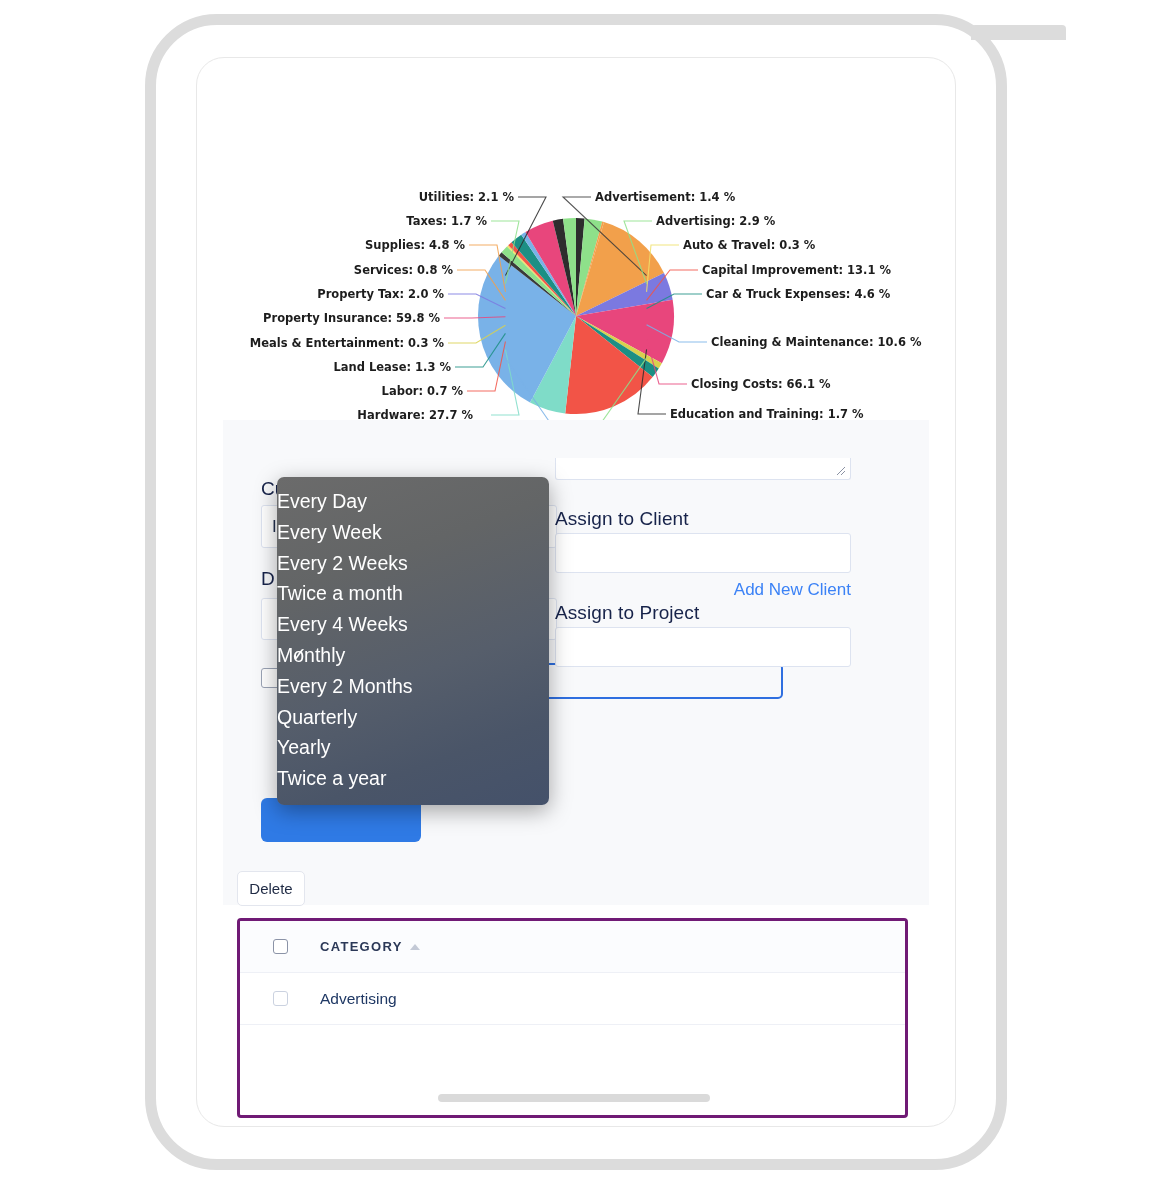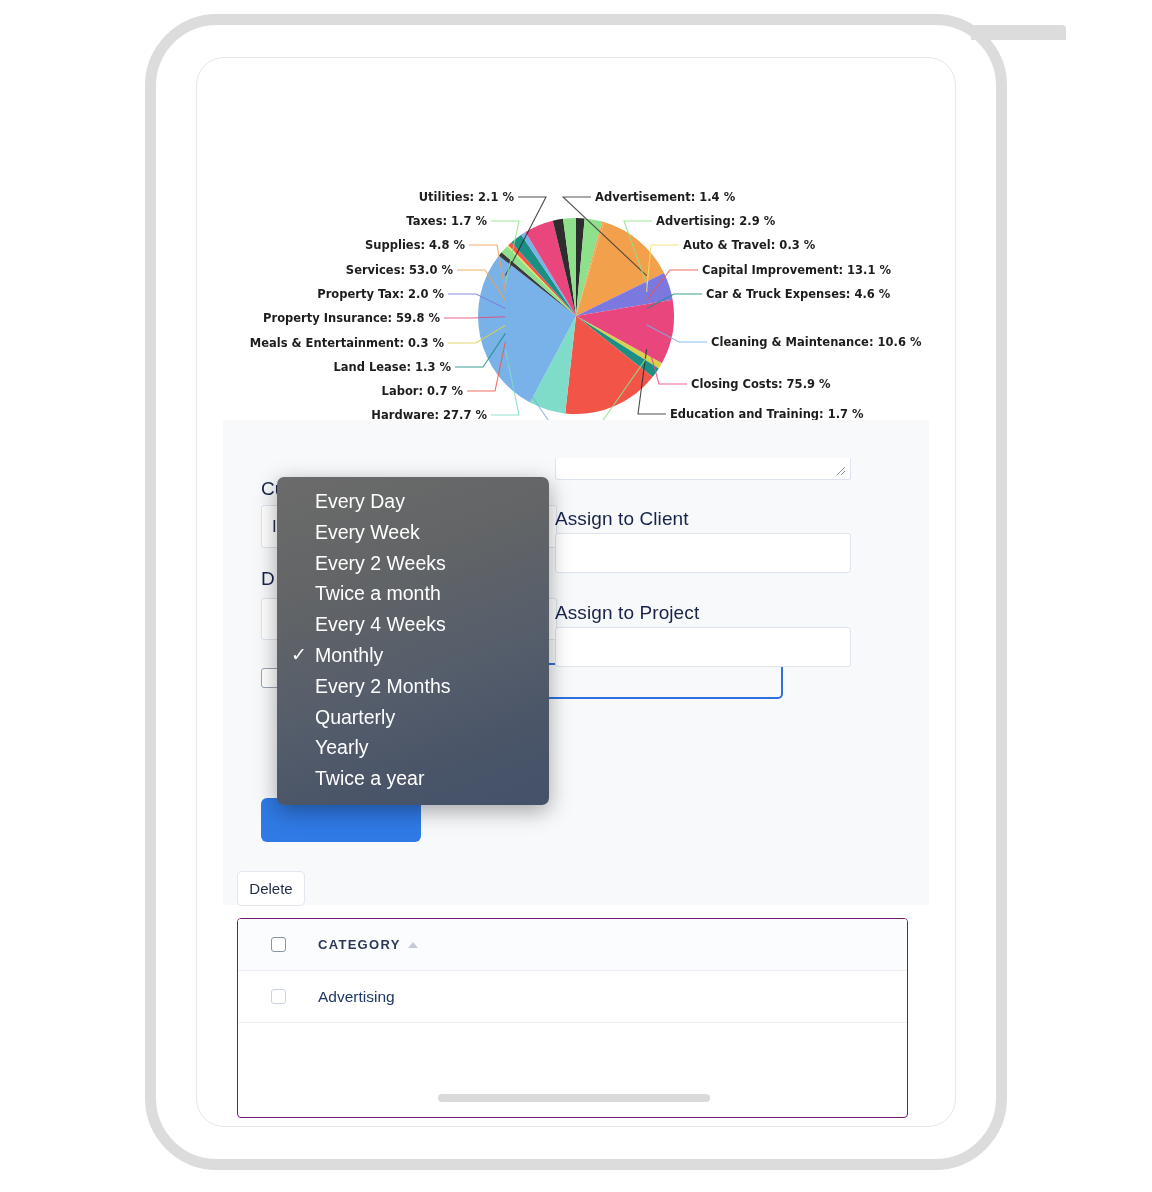--- a/index.html
+++ b/index.html
@@ -93,38 +93,38 @@
   
   #frequency-dropdown{
     position:absolute;left:80px;top:419px;width:272px;
     background:linear-gradient(160deg,#6b6b6b 0%,#636566 28%,#565e6b 58%,#4a5568 80%,#44516a 100%);
     border-radius:7px;
     box-shadow:0 6px 22px rgba(0,0,0,.35);
     padding:9px 0 11px 0;z-index:30;
   }
   .dd-item{
     position:relative;height:30.8px;line-height:30.8px;
-    padding-left:38px;color:#ffffff;font-size:19.5px;
+    color:#ffffff;font-size:19.5px;
     font-family:"Liberation Sans", sans-serif;white-space:nowrap;
   }
   .dd-check{
     position:absolute;left:14px;top:0;height:30.8px;line-height:30.8px;
     font-size:19px;color:#ffffff;
   }
 
   
   #delete-button{
     position:absolute;left:40px;top:813px;width:66px;height:33px;
     background:#ffffff;border:1px solid #e3e6ee;border-radius:5px;
     font-size:15px;color:#1f2a44;display:flex;align-items:center;justify-content:center;
     font-family:"Liberation Sans", sans-serif;
   }
   #category-table{
     position:absolute;left:40px;top:860px;width:671px;height:200px;
-    background:#ffffff;border:1px solid #701a75;border-radius:4px;
+    background:#ffffff;border:3px solid #701a75;border-radius:4px;
     box-sizing:border-box;overflow:hidden;
   }
   .tbl-row{display:flex;align-items:center;height:52px;border-bottom:1px solid #eef0f6;box-sizing:border-box;}
   .tbl-head{background:#fbfcfe;}
   .tbl-cb-cell{width:80px;display:flex;justify-content:center;align-items:center;}
   .tbl-cb{width:15px;height:15px;border:1px solid #cbd2e0;border-radius:3px;background:#fff;box-sizing:border-box;}
   .tbl-cb.head{border-color:#8b93a7;}
   .col-head{
     font-size:13px;letter-spacing:1.3px;font-weight:700;color:#2b3857;
     font-family:"Liberation Sans", sans-serif;display:flex;align-items:center;gap:7px;
@@ -189,35 +189,35 @@
           <path d="M499,271 L471,271 Q454.78,262.42 438.56,253.84" stroke="#79b2e8" opacity="0.85"></path>
           <path d="M479,313 L451,313 Q444.78,290.56 438.56,268.12" stroke="#e8467c" opacity="0.85"></path>
           <path d="M458,343 L430,343 Q434.28,310.65999999999997 438.56,278.32" stroke="#2d2d2d" opacity="0.85"></path>
           <path d="M410,368 L382,368 Q410.28,327.40999999999997 438.56,286.82" stroke="#8ee08a" opacity="0.85"></path>
         </g>
     </svg>
     <div id="pie-labels">
         <div class="pie-label left" style="left: 306px; top: 119px;">Utilities: 2.1 %</div>
         <div class="pie-label left" style="left: 279px; top: 143px;">Taxes: 1.7 %</div>
         <div class="pie-label left" style="left: 257px; top: 167px;">Supplies: 4.8 %</div>
-        <div class="pie-label left" style="left: 245px; top: 192px;">Services: 53.0 %</div>
+        <div class="pie-label left" style="left: 245px; top: 192px;">Services: 0.8 %</div>
         <div class="pie-label left" style="left: 236px; top: 216px;">Property Tax: 2.0 %</div>
         <div class="pie-label left" style="left: 232px; top: 240px;">Property Insurance: 59.8 %</div>
         <div class="pie-label left" style="left: 236px; top: 265px;">Meals &amp; Entertainment: 0.3 %</div>
         <div class="pie-label left" style="left: 243px; top: 289px;">Land Lease: 1.3 %</div>
         <div class="pie-label left" style="left: 255px; top: 313px;">Labor: 0.7 %</div>
-        <div class="pie-label left" style="left: 279px; top: 337px;">Hardware: 27.7 %</div>
+        <div class="pie-label left" style="left: 265px; top: 337px;">Hardware: 27.7 %</div>
         <div class="pie-label left" style="left: 322px; top: 362px;">Furniture: 6.0 %</div>
         <div class="pie-label right" style="left: 387px; top: 119px;">Advertisement: 1.4 %</div>
         <div class="pie-label right" style="left: 448px; top: 143px;">Advertising: 2.9 %</div>
         <div class="pie-label right" style="left: 475px; top: 167px;">Auto &amp; Travel: 0.3 %</div>
         <div class="pie-label right" style="left: 494px; top: 192px;">Capital Improvement: 13.1 %</div>
         <div class="pie-label right" style="left: 498px; top: 216px;">Car &amp; Truck Expenses: 4.6 %</div>
         <div class="pie-label right" style="left: 503px; top: 264px;">Cleaning &amp; Maintenance: 10.6 %</div>
-        <div class="pie-label right" style="left: 483px; top: 306px;">Closing Costs: 75.9 %</div>
+        <div class="pie-label right" style="left: 483px; top: 306px;">Closing Costs: 66.1 %</div>
         <div class="pie-label right" style="left: 462px; top: 336px;">Education and Training: 1.7 %</div>
         <div class="pie-label right" style="left: 414px; top: 361px;">Employee Benefits: 16.0 %</div>
       </div>
   </div>
 
   <div id="form-panel">
 
     <div class="field-label" id="currency-label">Currency</div>
     <div class="text-input" id="currency-input">Indian Rupees (Rs.)</div>
 
@@ -229,20 +229,21 @@
     <div id="save-button"></div>
 
     <div id="textarea-top">
       <svg id="textarea-resize" viewBox="0 0 11 11">
         <path d="M10 2 L2 10 M10 6 L6 10" stroke="#8c93a4" stroke-width="1" fill="none"></path>
       </svg>
     </div>
 
     <div class="field-label" id="client-label">Assign to Client</div>
     <div class="text-input" id="client-input"></div>
+    <div id="add-new-client">Add New Client</div>
 
     <div class="field-label" id="project-label">Assign to Project</div>
     <div class="text-input" id="project-input"></div>
   </div>
 
   <div id="frequency-dropdown">
       <div class="dd-item"><span>Every Day</span></div>
       <div class="dd-item"><span>Every Week</span></div>
       <div class="dd-item"><span>Every 2 Weeks</span></div>
       <div class="dd-item"><span>Twice a month</span></div>

